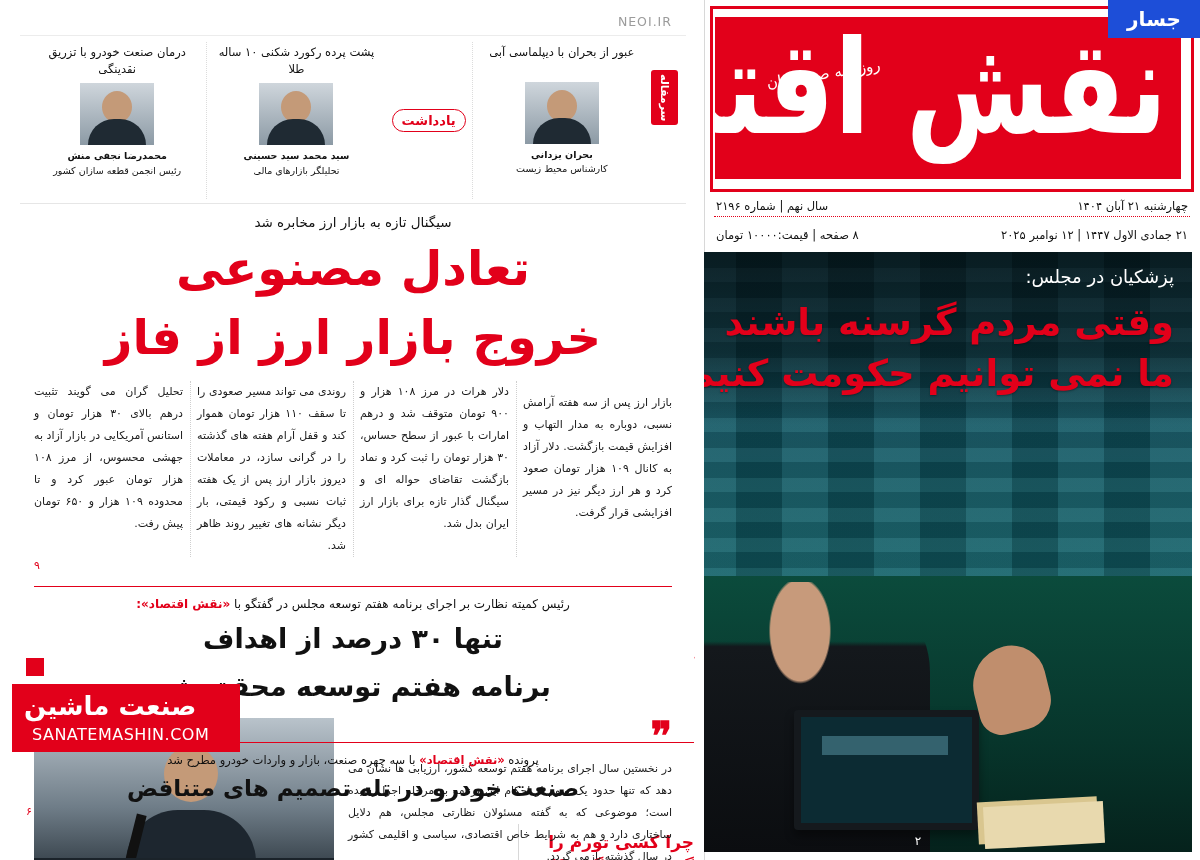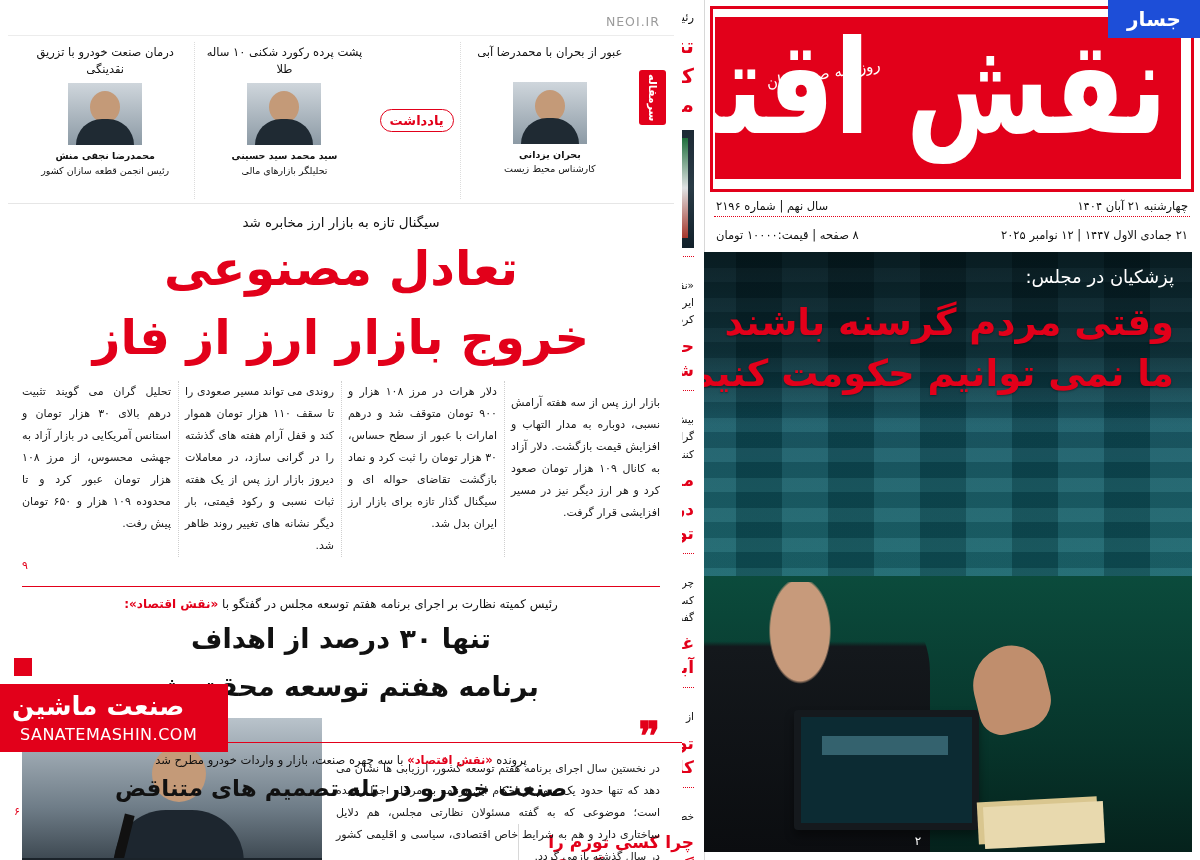--- a/index.html
+++ b/index.html
@@ -199,21 +199,21 @@
     font-family: "DejaVu Sans", sans-serif;
   }
   .teaser .title {
     color: #e2001a; font-size: 17px; line-height: 1.42; font-weight: bold;
     margin-top: 5px;
     font-family: "DejaVu Sans", sans-serif;
   }
 
   
   .sitecol {
-    position: absolute; top: 0; left: 0;
+    position: absolute; top: 0; left: 12px;
     width: 682px; height: 824px;
     background: #fff;
     padding: 8px;
   }
   .site-top {
     height: 28px;
     display: flex; align-items: center;
     padding: 0 14px;
     color: #9b9b9b; font-size: 12.5px;
     letter-spacing: 1px;
@@ -465,21 +465,21 @@
 
     <div class="site-top">
       <span>NEOI.IR</span>
     </div>
 
     <div class="cards">
 
       <div class="badge-red">سرمقاله</div>
 
       <div class="card">
-        <div class="ctitle">عبور از بحران با محمدرضا آبی</div>
+        <div class="ctitle">عبور از بحران با دیپلماسی آبی</div>
         <div class="cphoto">
           <div class="h"></div>
           <div class="b"></div>
         </div>
         <div class="cname">
           <b>بحران یزدانی</b>
           <span>کارشناس محیط زیست</span>
         </div>
       </div>
 

